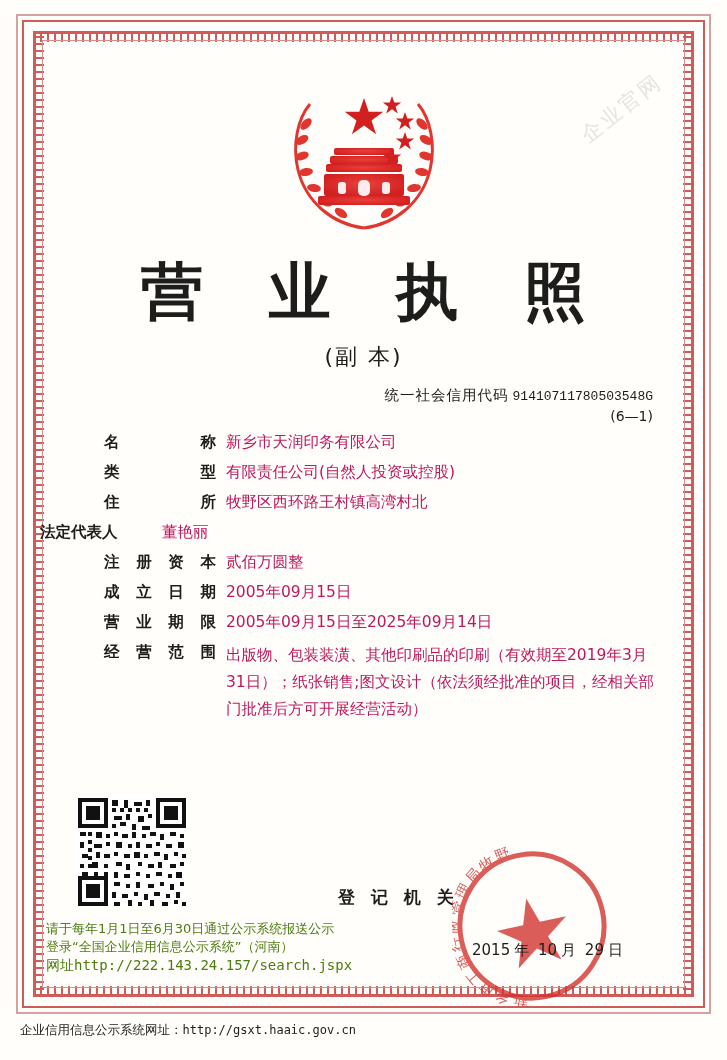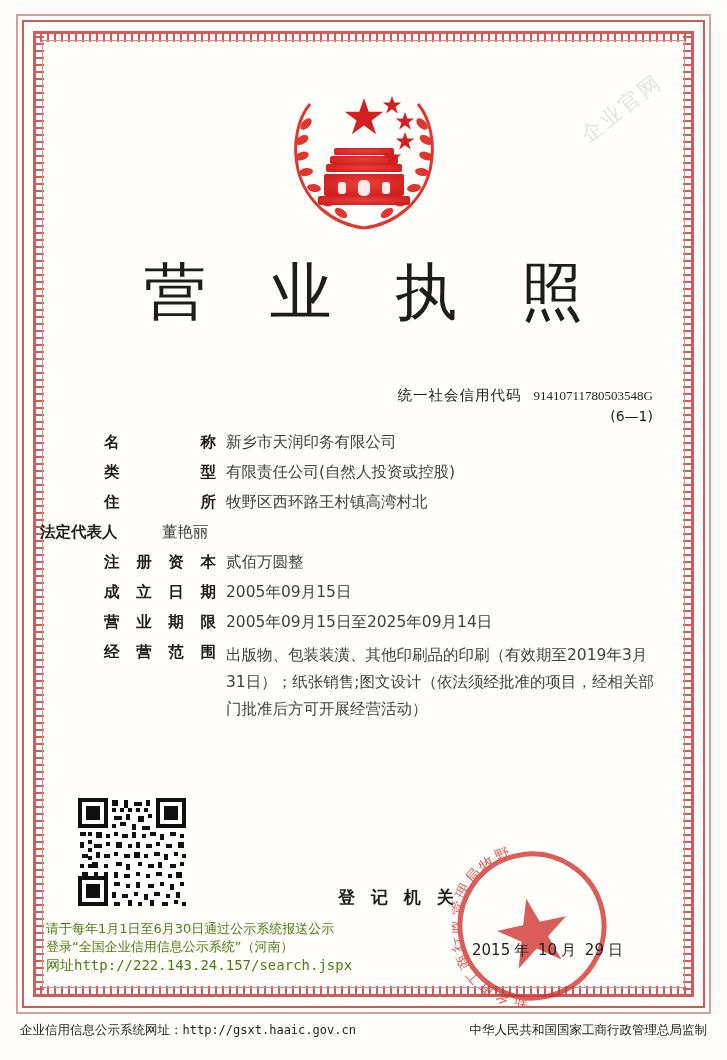--- a/index.html
+++ b/index.html
@@ -91,21 +91,21 @@
     height: 160px;
   }
 
   
   .title {
     position: absolute;
     left: 0; right: 0;
     top: 250px;
     text-align: center;
     font-size: 62px;
-    font-weight: normal;
+    font-weight: bold;
     letter-spacing: 22px;
     text-indent: 22px;
     color: #1d1d1b;
     font-family: "DejaVu Sans", "Liberation Sans", sans-serif;
   }
   .subtitle {
     position: absolute;
     left: 0; right: 0;
     top: 342px;
     text-align: center;
@@ -118,24 +118,24 @@
   .credit-line {
     position: absolute;
     right: 74px;
     top: 386px;
     font-size: 14.5px;
     color: #1d1d1b;
     white-space: nowrap;
   }
   .credit-line .lbl { letter-spacing: 1px; }
   .credit-line .code {
-    font-family: Liberation Serif, serif;
+    font-family: Liberation Mono, monospace;
     font-size: 13px;
     letter-spacing: 0px;
-    margin-left: 12px;
+    margin-left: 4px;
   }
   .sheet-no {
     position: absolute;
     right: 74px;
     top: 408px;
     font-size: 14px;
     color: #1d1d1b;
   }
 
   
@@ -155,21 +155,21 @@
     flex: 0 0 112px;
     font-size: 15.5px;
     color: #1d1d1b;
     display: flex;
     justify-content: space-between;
     font-weight: 600;
   }
   .label.tight { letter-spacing: 0; margin-left: 40px; }
   .value {
     font-size: 15.5px;
-    color: #404040;
+    color: #be185d;
     line-height: 20px;
     max-width: 430px;
     margin-left: 10px;
   }
   .value.multiline { line-height: 27px; }
 
   
   .qr {
     position: absolute;
     left: 76px;
@@ -298,20 +298,21 @@
         <polygon points="92,20 96.7,33.8 111.3,33.8 99.5,42.4 104.1,56.2 92,47.6 79.9,56.2 84.5,42.4 72.7,33.8 87.3,33.8"></polygon>
         <polygon points="120,18 122.3,24.6 129.2,24.6 123.6,28.7 125.8,35.4 120,31.3 114.2,35.4 116.4,28.7 110.8,24.6 117.7,24.6"></polygon>
         <polygon points="133,34 135.3,40.6 142.2,40.6 136.6,44.7 138.8,51.4 133,47.3 127.2,51.4 129.4,44.7 123.8,40.6 130.7,40.6"></polygon>
         <polygon points="133,54 135.3,60.6 142.2,60.6 136.6,64.7 138.8,71.4 133,67.3 127.2,71.4 129.4,64.7 123.8,60.6 130.7,60.6"></polygon>
         <polygon points="120,70 122.3,76.6 129.2,76.6 123.6,80.7 125.8,87.4 120,83.3 114.2,87.4 116.4,80.7 110.8,76.6 117.7,76.6"></polygon>
       </g>
     </svg>
   </div>
 
   <div class="title">营 业 执 照</div>
+  <div class="subtitle">(副  本)</div>
 
   <div class="credit-line">
     <span class="lbl">统一社会信用代码</span><span class="code">91410711780503548G</span>
   </div>
   <div class="sheet-no">(6—1)</div>
 
   <div class="fields">
 
     <div class="row">
       <div class="label">
@@ -527,16 +528,15 @@
   <div class="issue-date">
     <span>2015</span><span>年</span>
     <span>10</span><span>月</span>
     <span>29</span><span>日</span>
   </div>
 
   <div class="footer">
     <div class="left">
       <span>企业信用信息公示系统网址：</span><span class="u">http://gsxt.haaic.gov.cn</span>
     </div>
-    <div class="right">中华人民共和国国家工商行政管理总局监制</div>
   </div>
 
 </div>
 
 </body></html>

